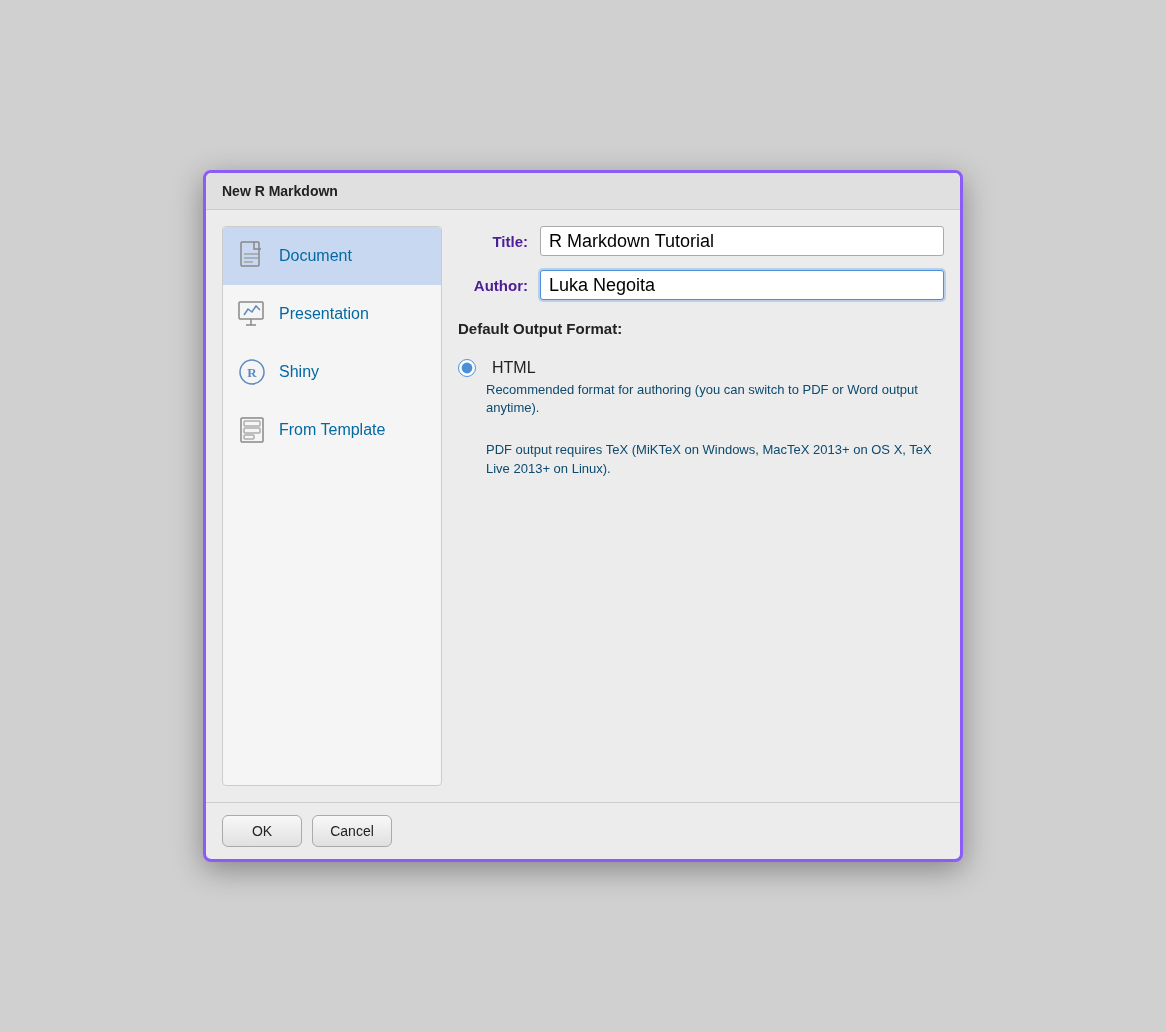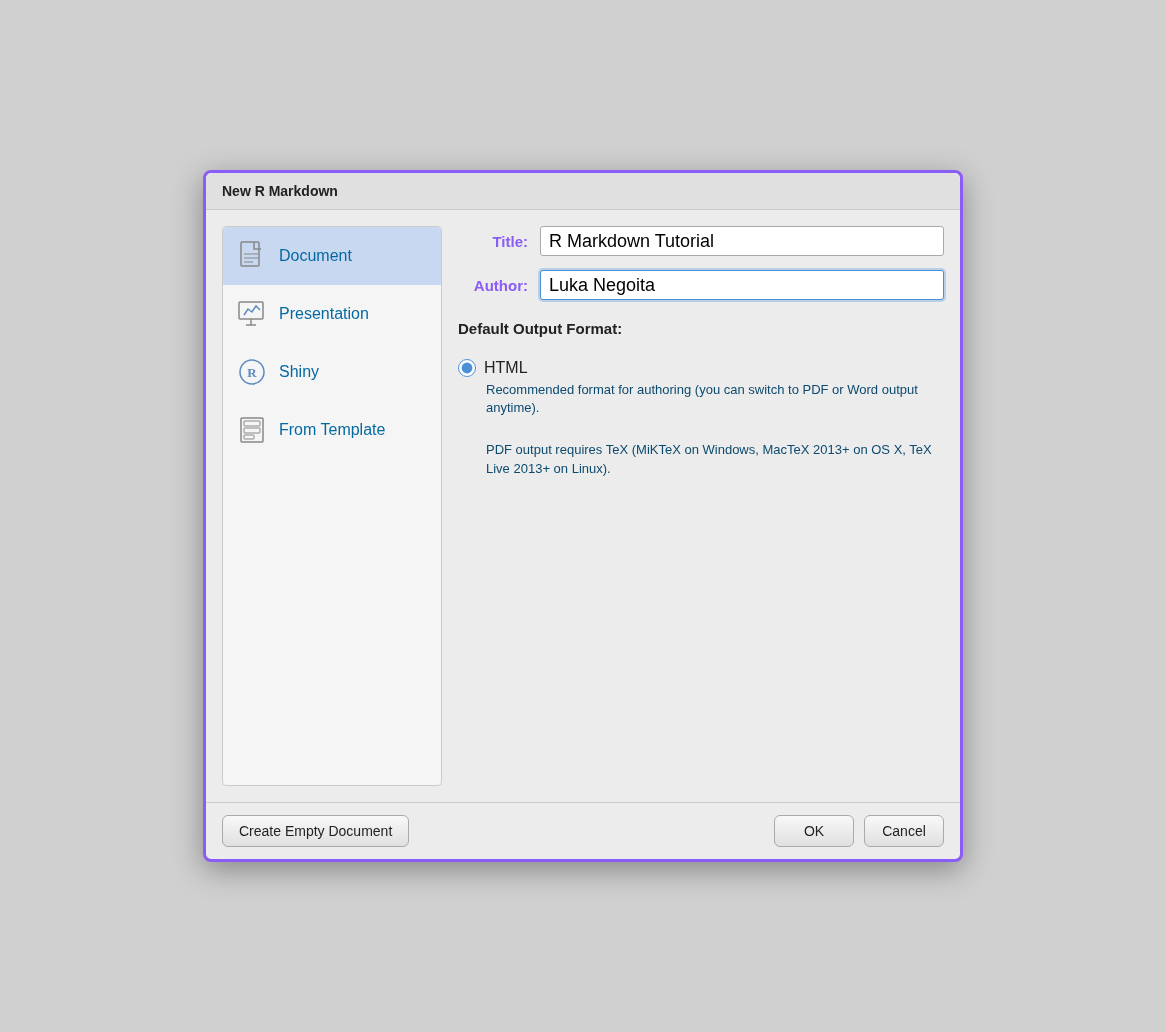--- a/index.html
+++ b/index.html
@@ -98,21 +98,21 @@
 
     .field-row {
       display: flex;
       align-items: center;
       gap: 12px;
     }
 
     .field-label {
       font-size: 15px;
       font-weight: 700;
-      color: #8b5cf6;
+      color: #4c1d95;
       width: 70px;
       text-align: right;
     }
 
     .field-input {
       flex: 1;
       height: 30px;
       border: 1px solid #aaa;
       border-radius: 3px;
       padding: 0 8px;
@@ -131,21 +131,21 @@
     .format-option {
       display: flex;
       flex-direction: column;
       gap: 2px;
       margin-top: 8px;
     }
 
     .format-option-row {
       display: flex;
       align-items: flex-start;
-      gap: 8px;
+      gap: 16px;
     }
 
     .format-option-label {
       font-size: 16px;
       color: #222;
     }
 
     .format-option-desc {
       font-size: 13px;
       color: #0c4a6e;
@@ -280,19 +280,18 @@
       </div>
 
       <div class="format-option">
         <div class="format-option-desc">PDF output requires TeX (MiKTeX on Windows, MacTeX 2013+ on OS X, TeX Live 2013+ on Linux).</div>
       </div>
 
     </div>
   </div>
 
   <div class="dialog-footer">
-    <button class="btn btn-create">Create Empty Document</button>
     <div class="footer-right">
       <button class="btn">OK</button>
       <button class="btn">Cancel</button>
     </div>
   </div>
 </div>
 
 </body></html>

